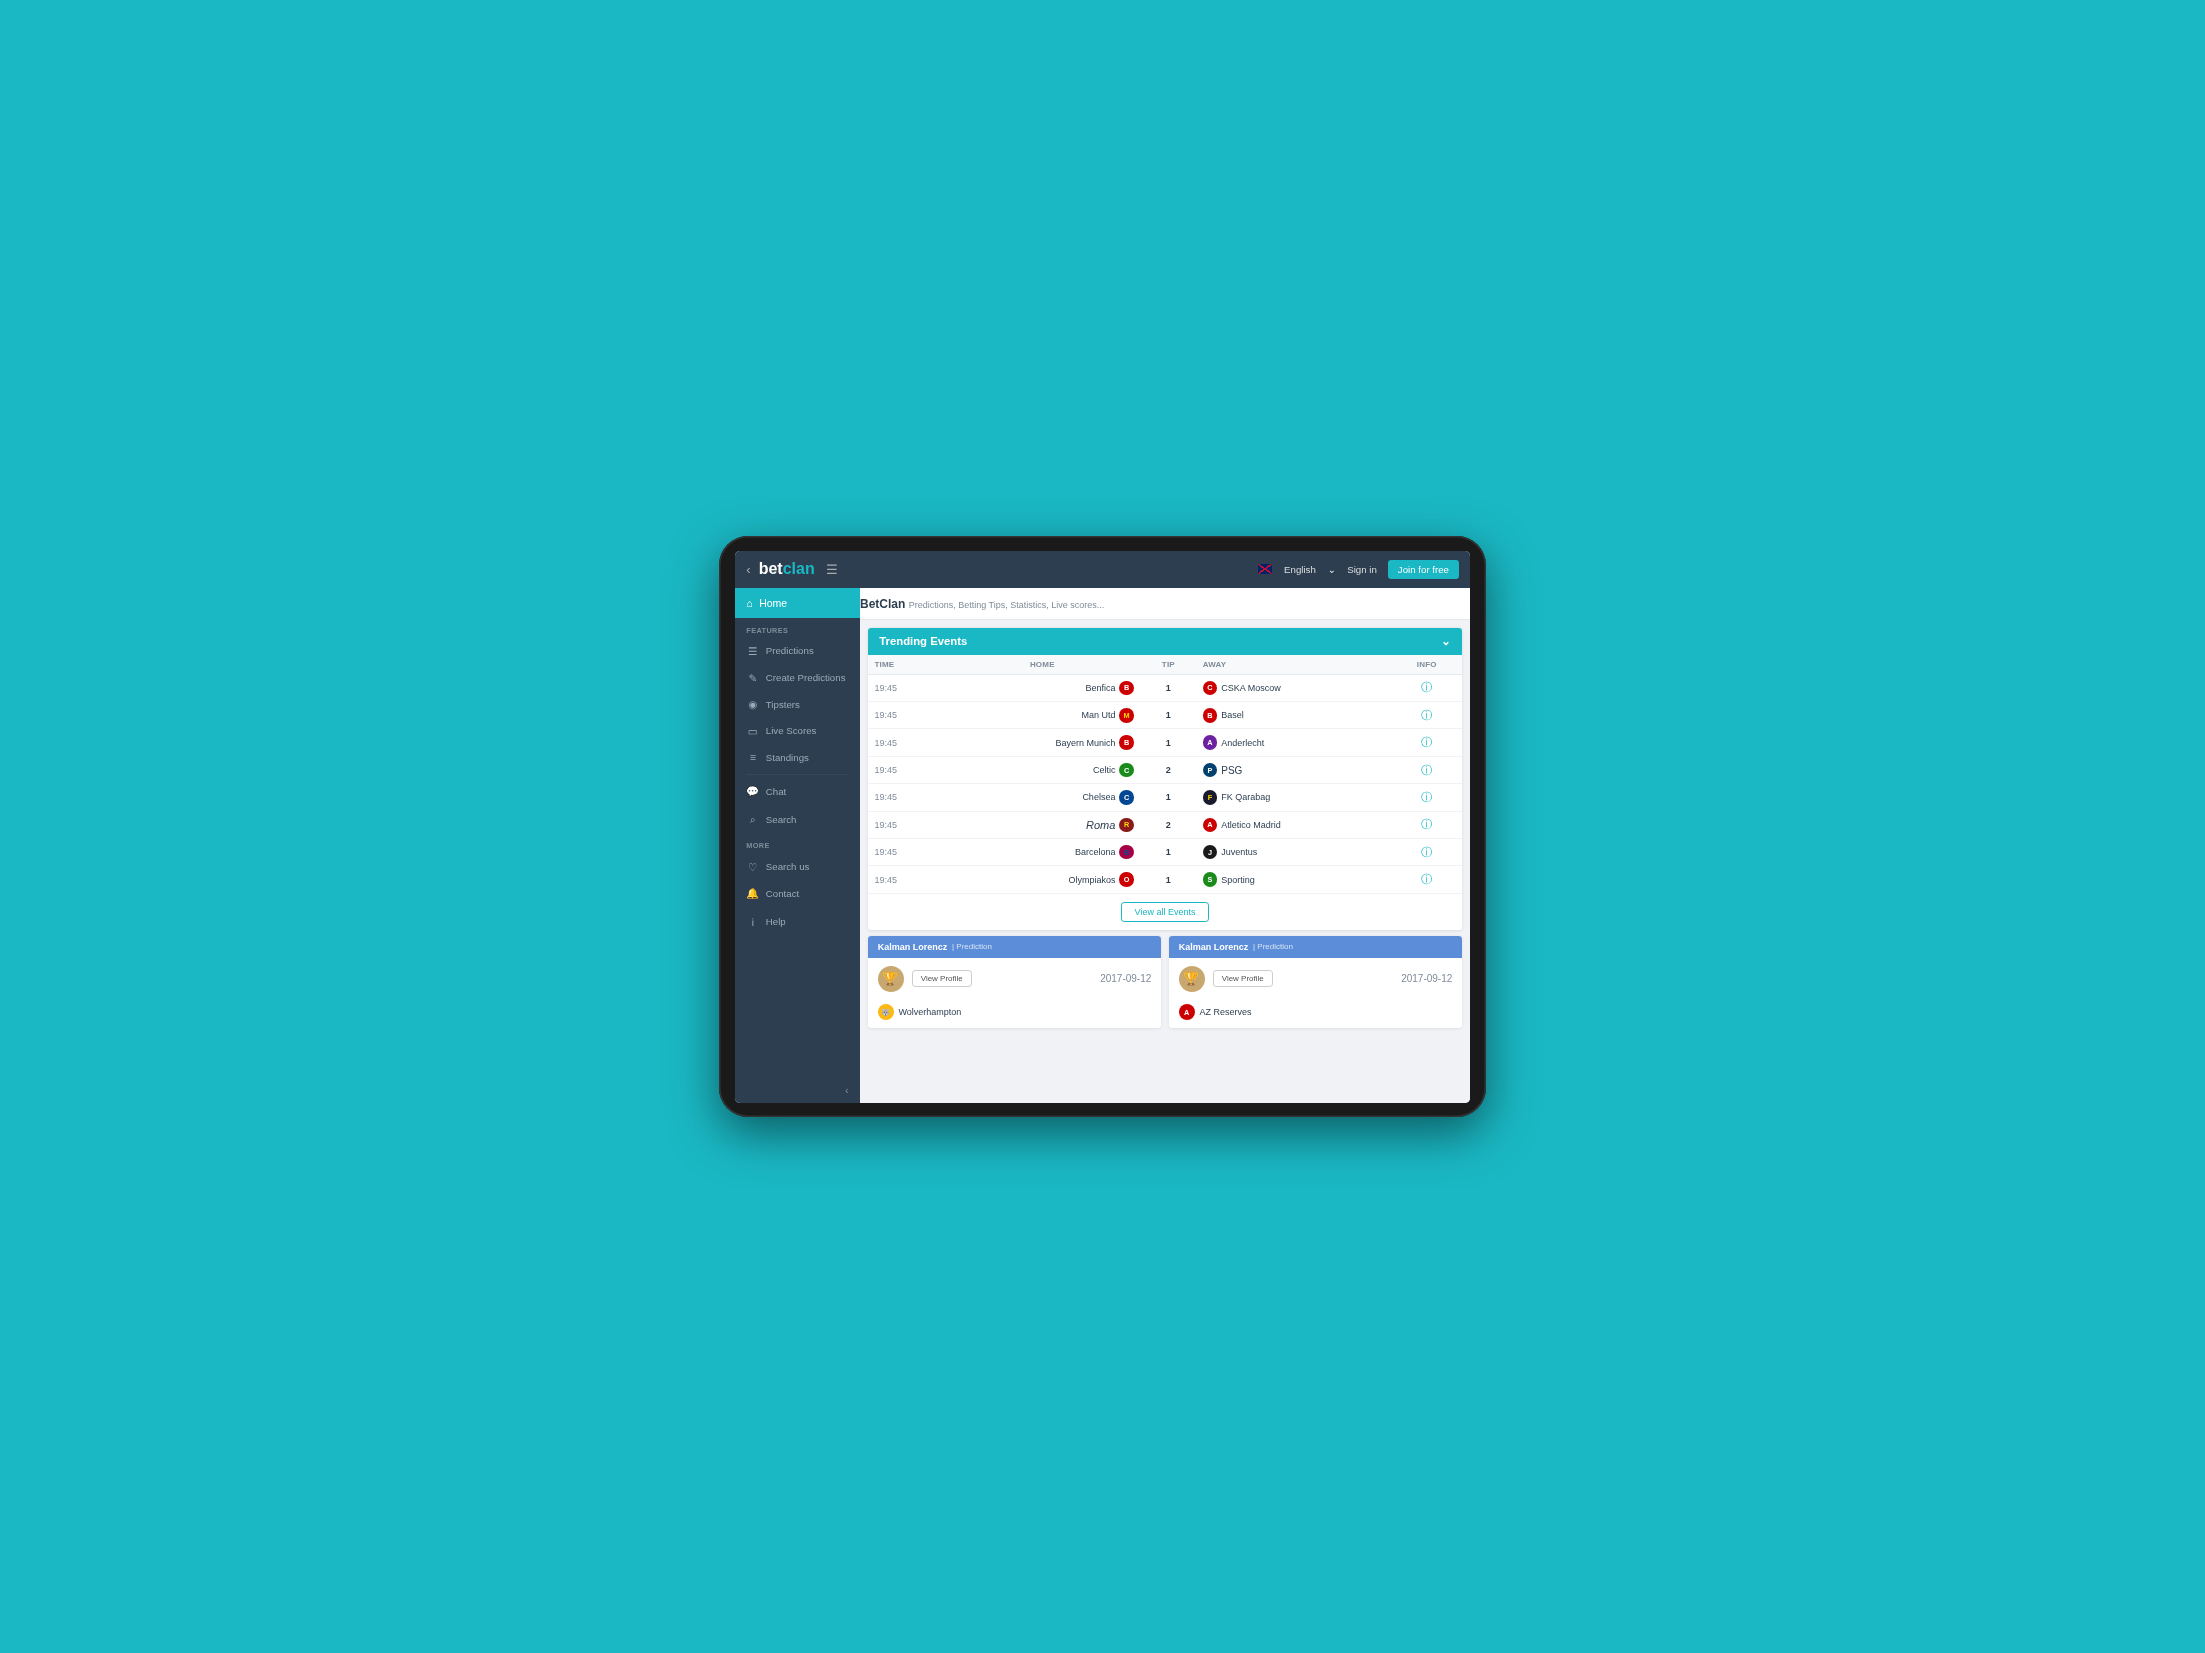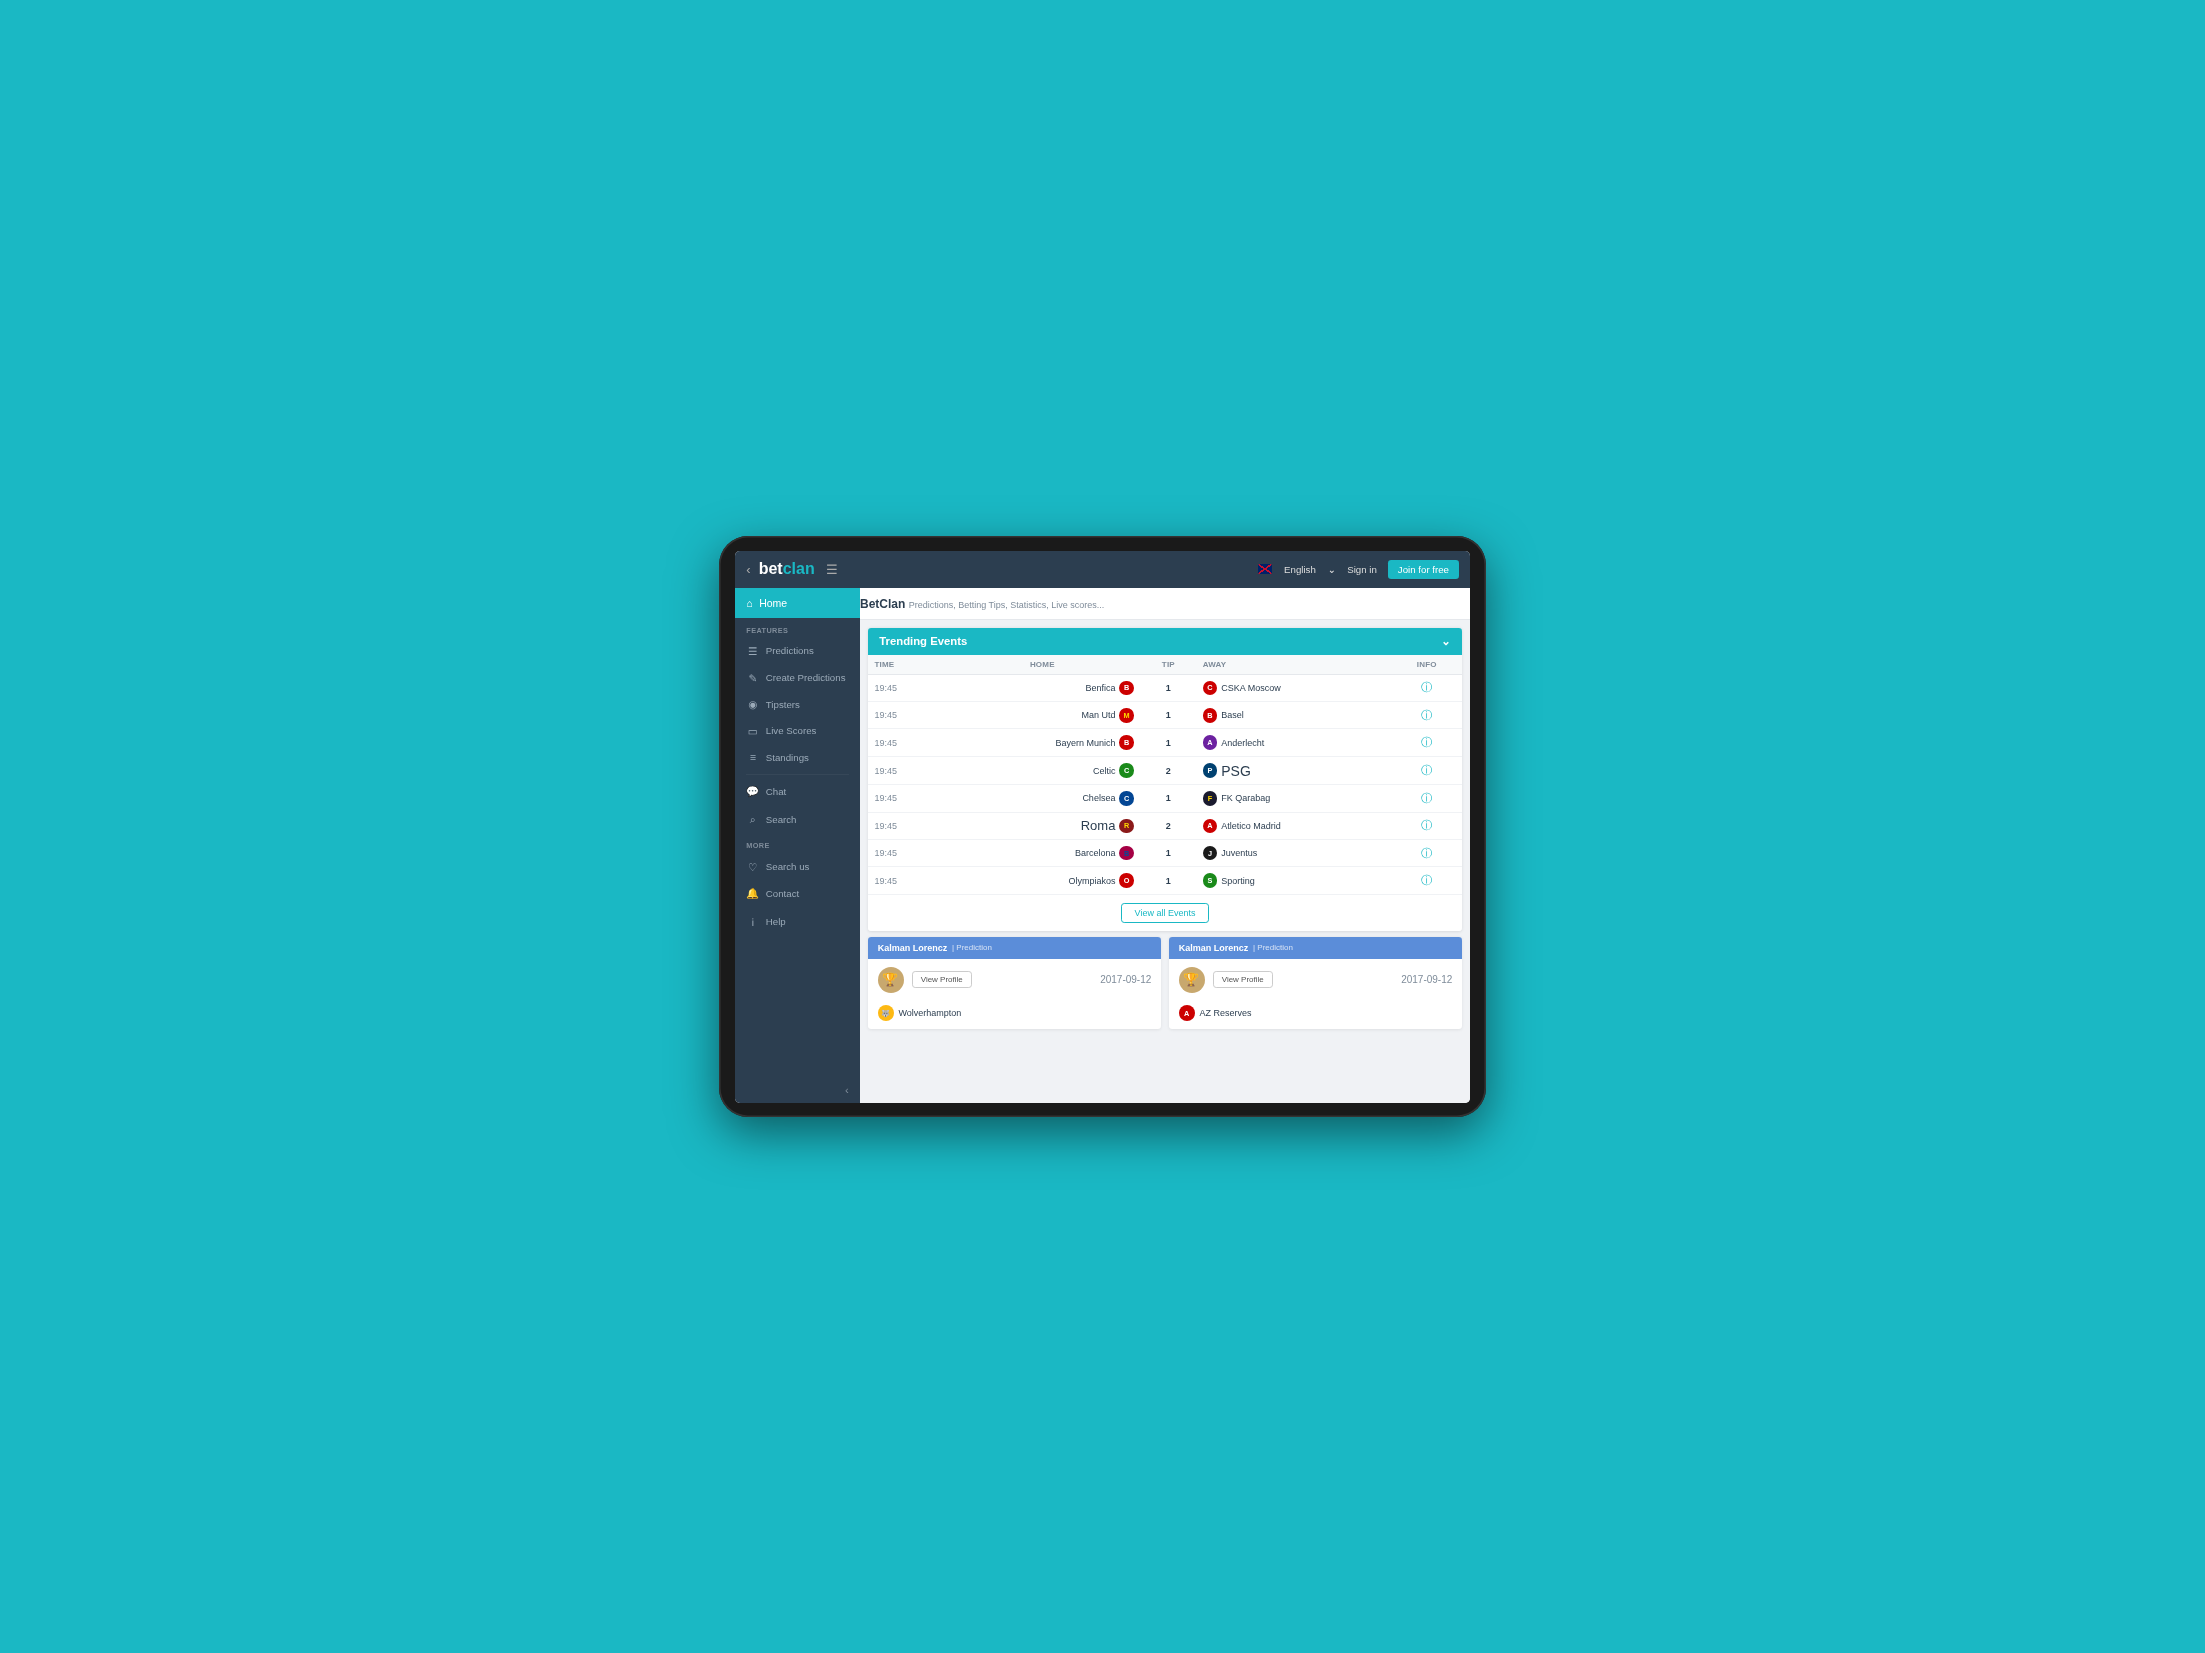--- a/index.html
+++ b/index.html
@@ -572,21 +572,21 @@
     <td class="home-cell">
       <div class="team-with-logo right">
         <span style="font-size:9px;">Celtic</span>
         <div class="team-logo logo-celtic">C</div>
       </div>
     </td>
     <td class="tip-cell">2</td>
     <td class="away-cell">
       <div class="team-with-logo">
         <div class="team-logo logo-psg">P</div>
-        <span style="font-size:14px;text-align:center;">PSG</span>
+        <span style="font-size:10px;text-align:center;">PSG</span>
       </div>
     </td>
     <td class="center">
       <span class="info-icon">ⓘ</span>
     </td>
   </tr>
                 <tr>
     <td style="color:#7f8c9a;font-size:9px;">19:45</td>
     <td class="home-cell">
       <div class="team-with-logo right">
@@ -602,21 +602,21 @@
       </div>
     </td>
     <td class="center">
       <span class="info-icon">ⓘ</span>
     </td>
   </tr>
                 <tr>
     <td style="color:#7f8c9a;font-size:9px;">19:45</td>
     <td class="home-cell">
       <div class="team-with-logo right">
-        <span style="font-size:13px;">Roma</span>
+        <span style="font-size:11px;font-style:italic;">Roma</span>
         <div class="team-logo logo-roma">R</div>
       </div>
     </td>
     <td class="tip-cell">2</td>
     <td class="away-cell">
       <div class="team-with-logo">
         <div class="team-logo logo-atletico">A</div>
         <span style="font-size:9px;">Atletico Madrid</span>
       </div>
     </td>

